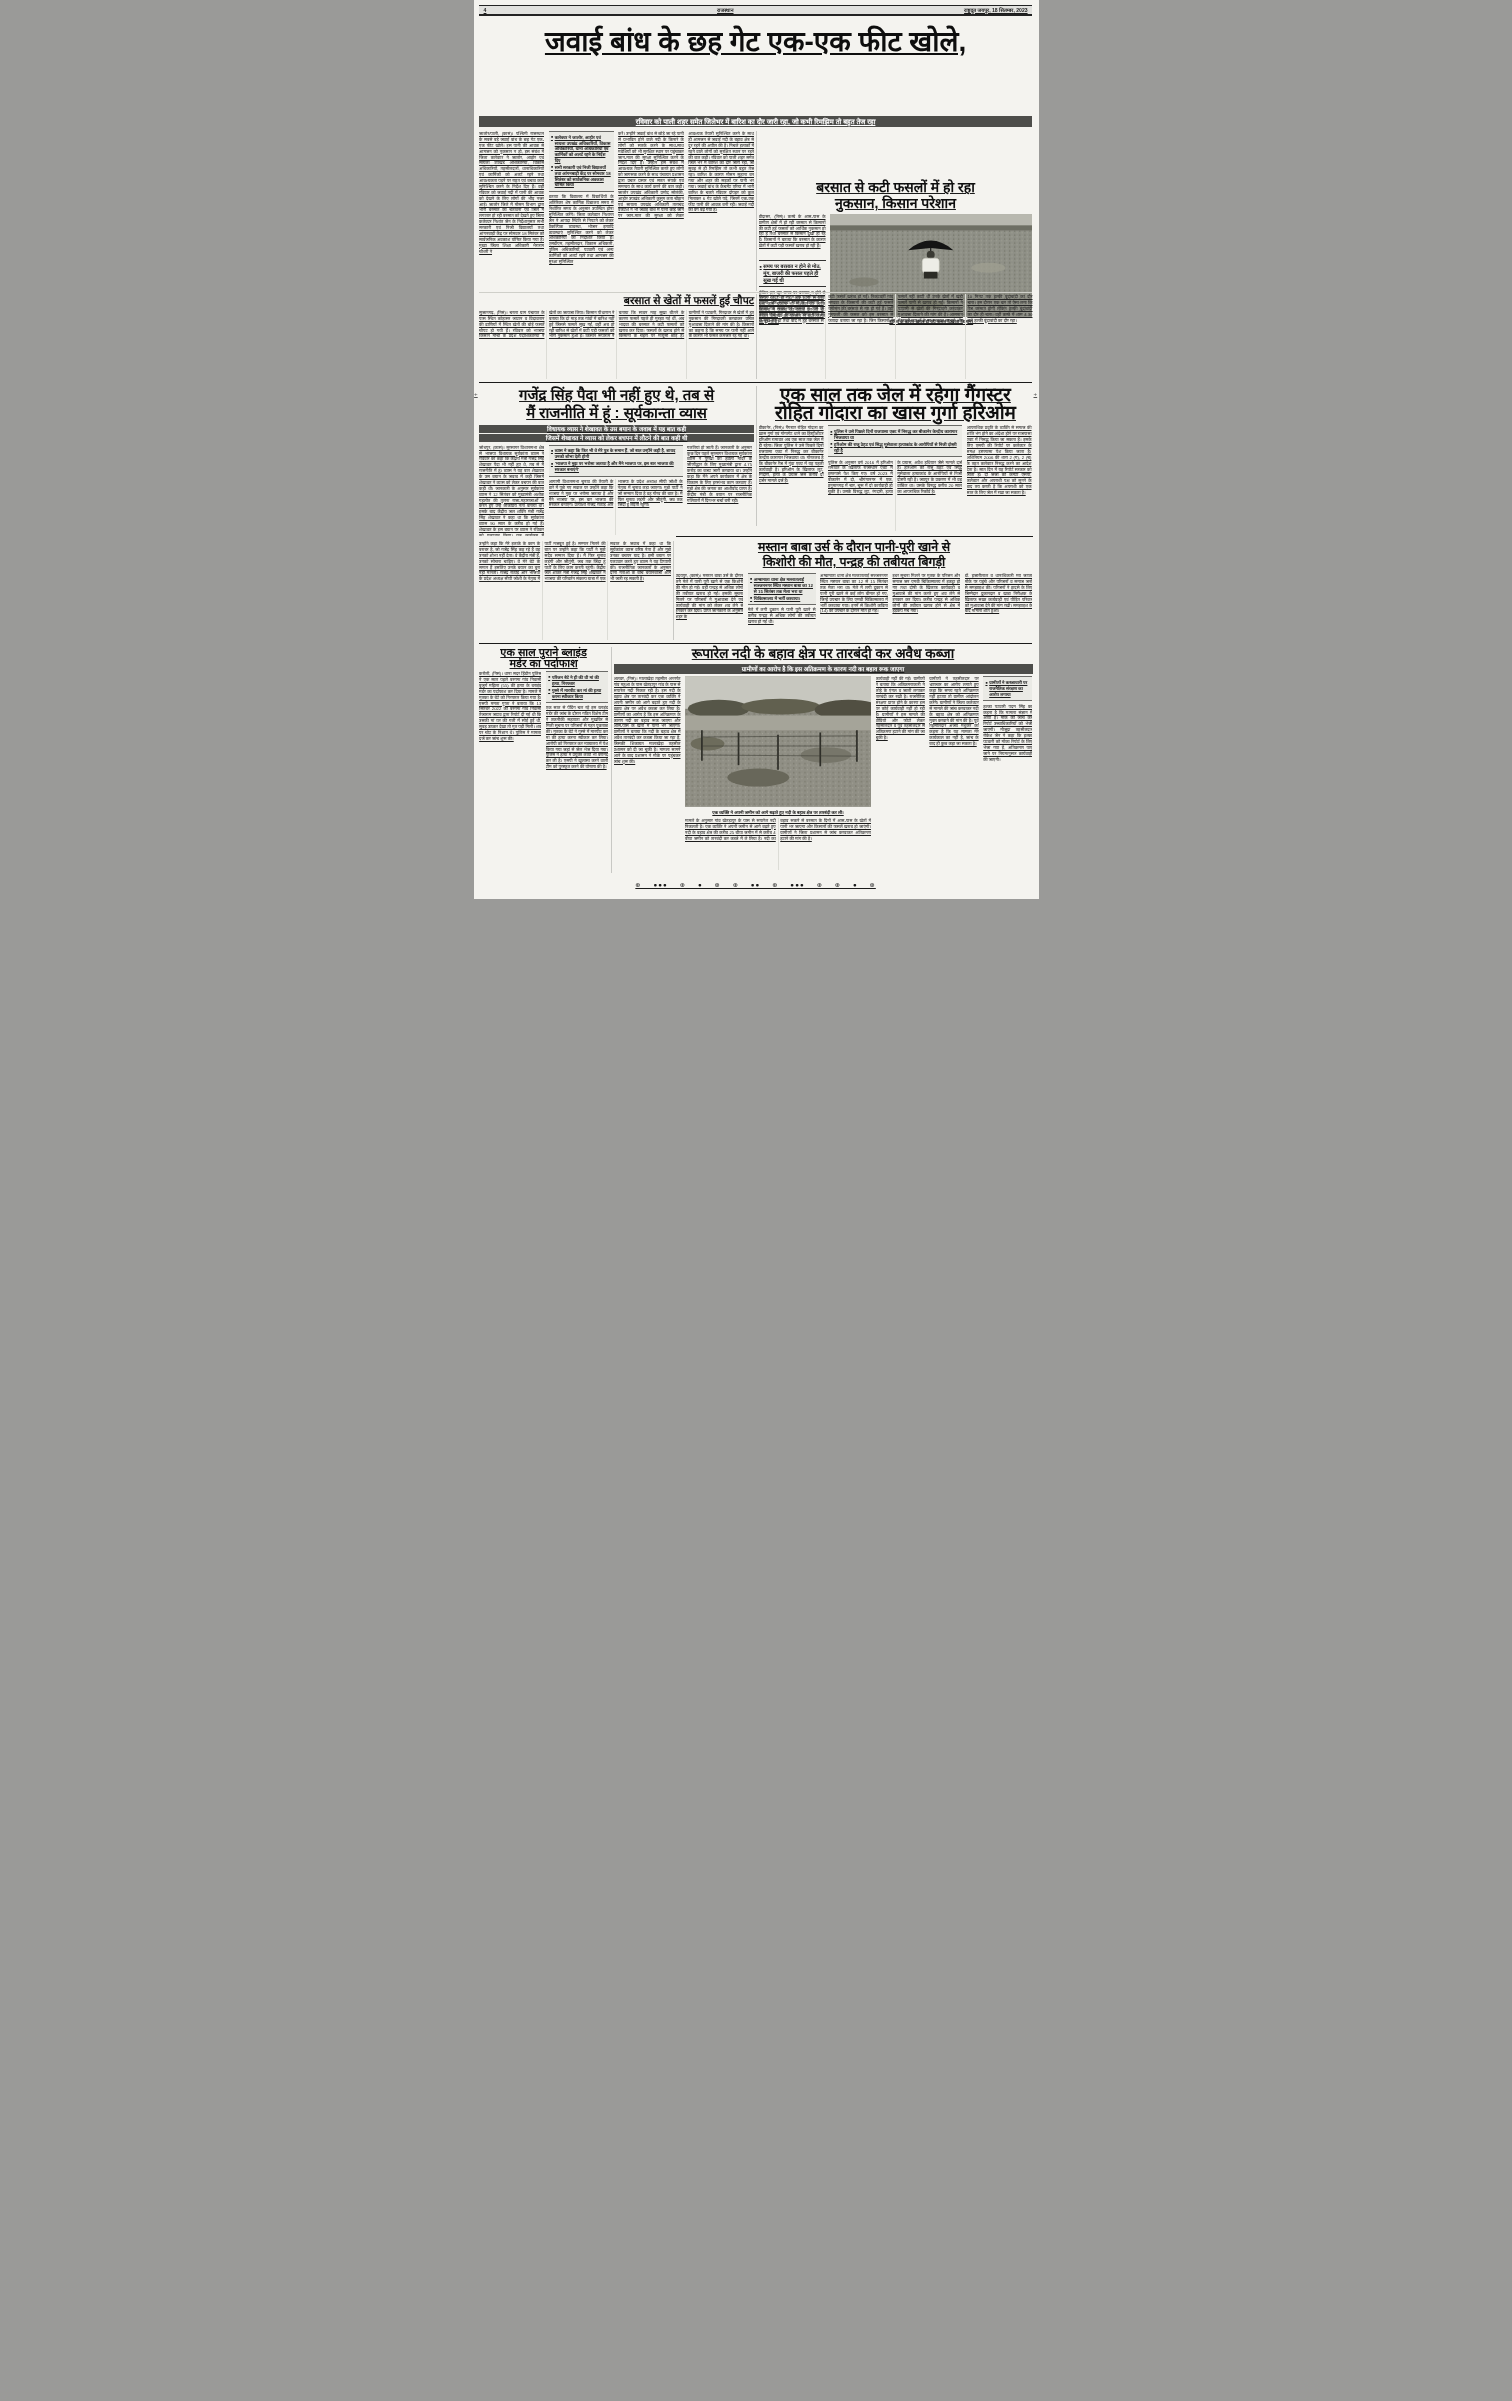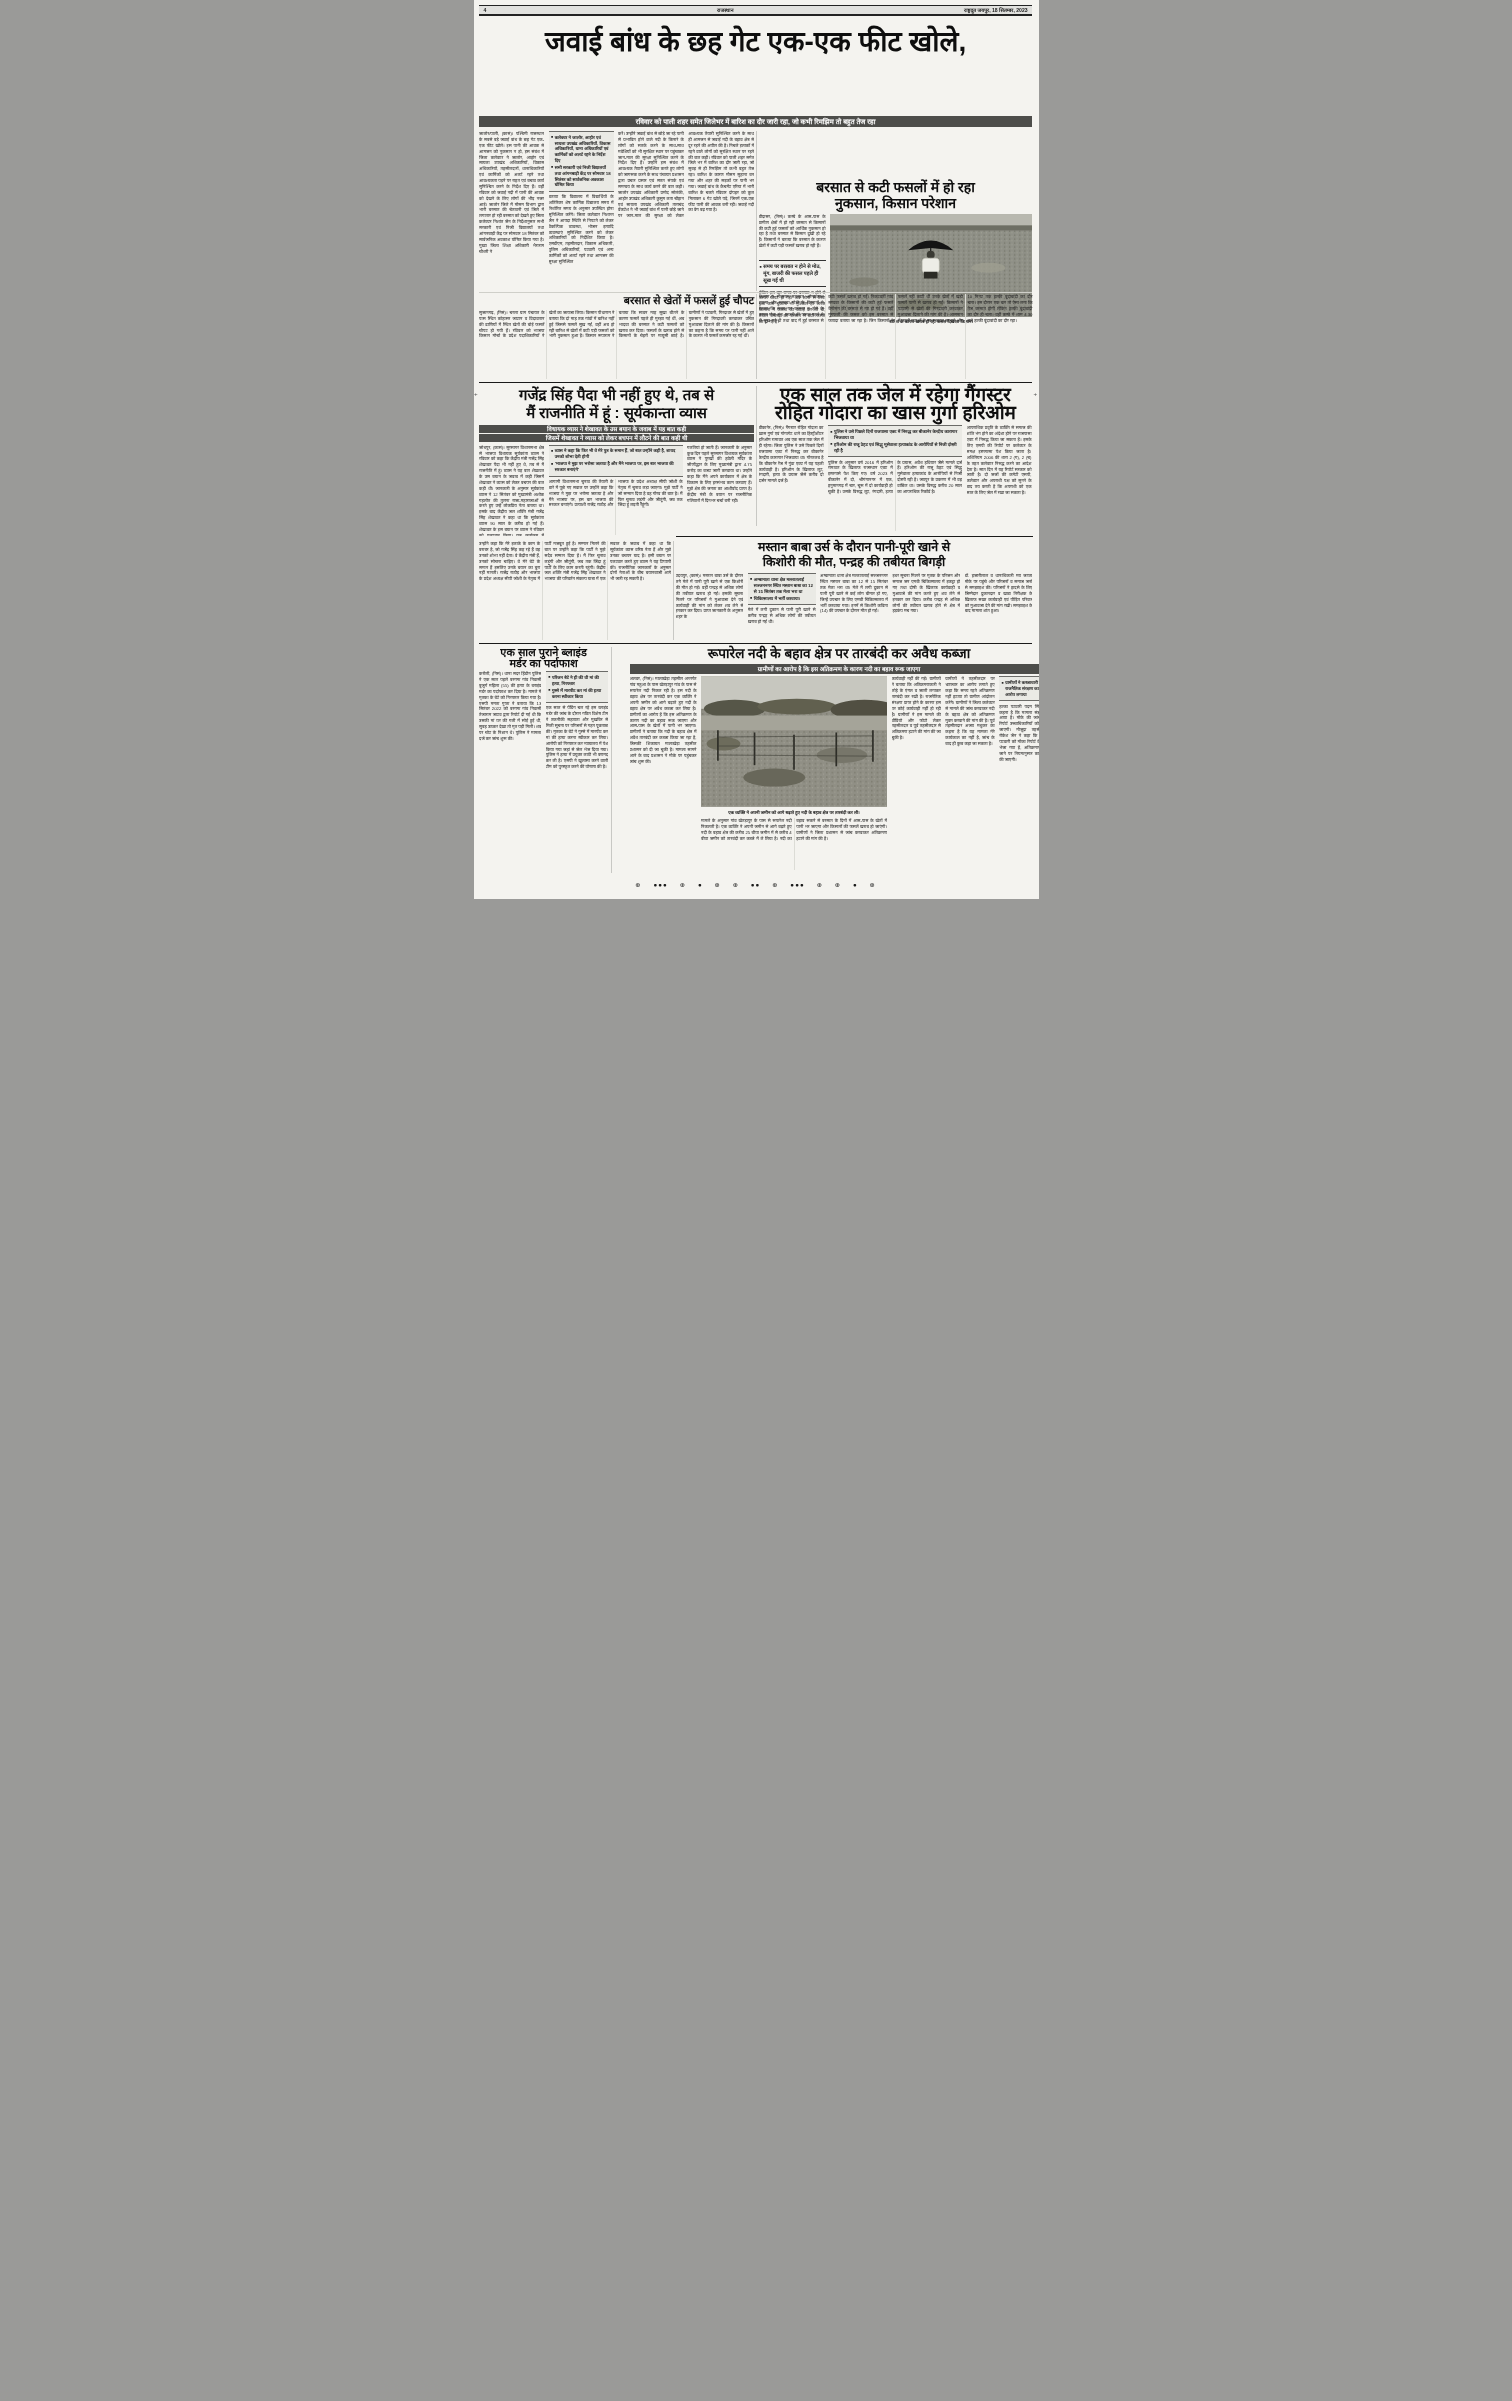--- a/index.html
+++ b/index.html
@@ -1,18 +1,18 @@
 <!DOCTYPE html>
 <html style="font-size:9px"><head>
 <meta charset="utf-8">
 <style>
   html,body{margin:0;padding:0;background:#9a9a98;}
   .page{position:relative;width:565px;height:899px;margin:0 auto;background:#f4f3ef;
         font-family:"Liberation Sans", sans-serif;color:#1c1c1c;overflow:hidden;}
-  .abs{position:absolute;}
+  .abs{position:absolute;text-decoration:underline;}
   .hl{font-weight:bold;color:#0e0e0e;text-align:center;}
   .bt{font-size:4.3px;line-height:1.37;text-align:justify;color:#242424;overflow:hidden;height:100%;}
   .bar{background:#4d4d4a;color:#ffffff;font-weight:bold;display:flex;align-items:center;justify-content:center;text-align:center;}
   .mast{background:#dddddad9;border-top:1.1px solid #222;border-bottom:0.6px solid #222;display:flex;align-items:center;
         justify-content:space-between;padding:0 4.5px;font-size:5.1px;font-weight:bold;}
   .dbl{background:#222;height:0.6px;}
   .hline{background:#1a1a1a;}
   .vline{background:#c8c8c4;width:0.6px;}
   .flexrow{display:flex;gap:4.5px;height:100%;}
   .ncol{flex:0 0 65px;overflow:hidden;}
@@ -232,21 +232,21 @@
               <span>गुस्से में मारपीट कर मां की हत्या करना स्वीकार किया</span>
             </div>
         </div>
         <div class="bt" style="height:auto;">एक साल से पेंडिंग चल रहे इस ब्लाइंड मर्डर की जांच के दौरान गठित विशेष टीम ने तकनीकी सहायता और मुखबिर से मिली सूचना पर परिजनों से गहन पूछताछ की। मृतका के बेटे ने गुस्से में मारपीट कर मां की हत्या करना स्वीकार कर लिया। आरोपी को गिरफ्तार कर न्यायालय में पेश किया गया जहां से जेल भेज दिया गया। पुलिस ने हत्या में प्रयुक्त लाठी भी बरामद कर ली है। एसपी ने खुलासा करने वाली टीम को पुरस्कृत करने की घोषणा की है।</div>
       </div>
     </div>
   </div>
 
   <div class="abs vline" style="left:137px;top:647px;height:226px;"></div>
 
-  <div class="abs" style="left:156px;top:647px;width:419px;">
+  <div class="abs" style="left:140px;top:647px;width:419px;">
     <div class="hl" style="font-size:13.6px;line-height:14.7px;">रूपारेल नदी के बहाव क्षेत्र पर तारबंदी कर अवैध कब्जा</div>
     <div class="bar" style="height:9.6px;font-size:6px;margin-top:2.3px;">
         <span>ग्रामीणों का आरोप है कि इस अतिक्रमण के कारण नदी का बहाव रूक जाएगा</span>
       </div>
     <div style="display:flex;gap:4.5px;margin-top:2.8px;height:198px;">
       <div class="bt" style="flex:0 0 67px;">अलवर, (निसं)। मालाखेड़ा तहसील अन्तर्गत गांव महुआ के पास खेतड़ापुर गांव के पास से रूपारेल नदी निकल रही है। इस नदी के बहाव क्षेत्र पर तारबंदी कर एक व्यक्ति ने अपनी जमीन को आगे बढ़ाते हुए नदी के बहाव क्षेत्र पर अवैध कब्जा कर लिया है। ग्रामीणों का आरोप है कि इस अतिक्रमण के कारण नदी का बहाव रूक जाएगा और आस-पास के खेतों में पानी भर जाएगा। ग्रामीणों ने बताया कि नदी के बहाव क्षेत्र में अवैध तारबंदी कर कब्जा किया जा रहा है, जिसकी शिकायत मालाखेड़ा तहसील प्रशासन को दी जा चुकी है। मामला सामने आने के बाद प्रशासन ने मौके पर पहुंचकर जांच शुरू की।</div>
       <div style="flex:0 0 186px;">
         <svg width="186" height="131" viewBox="0 0 330 232" role="img">
           <defs>
             <pattern id="pt2" width="10" height="8" patternUnits="userSpaceOnUse">

